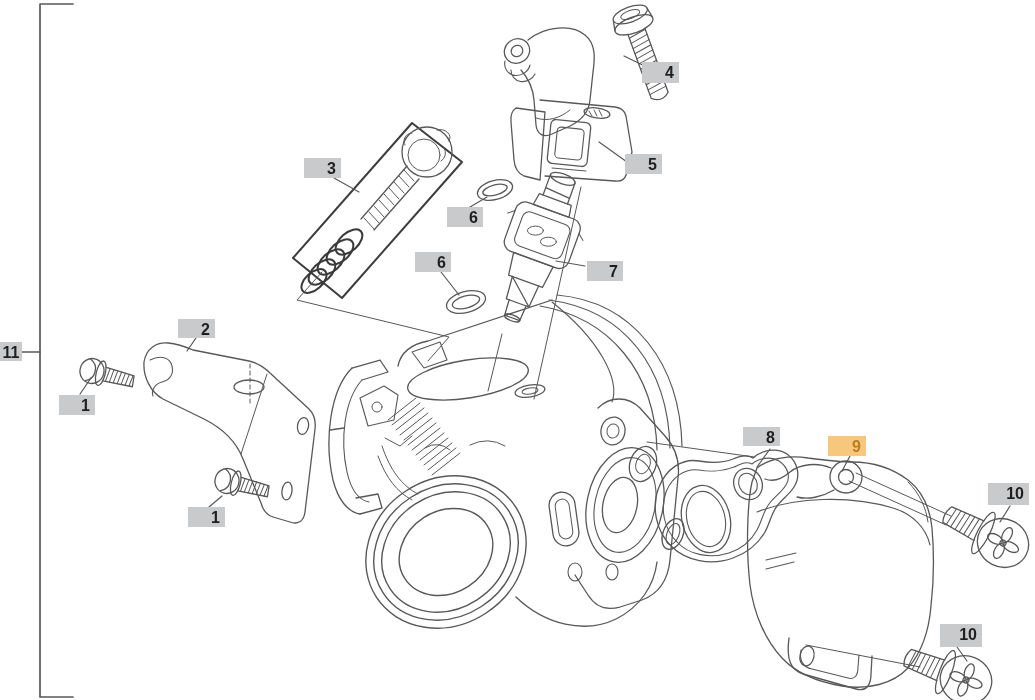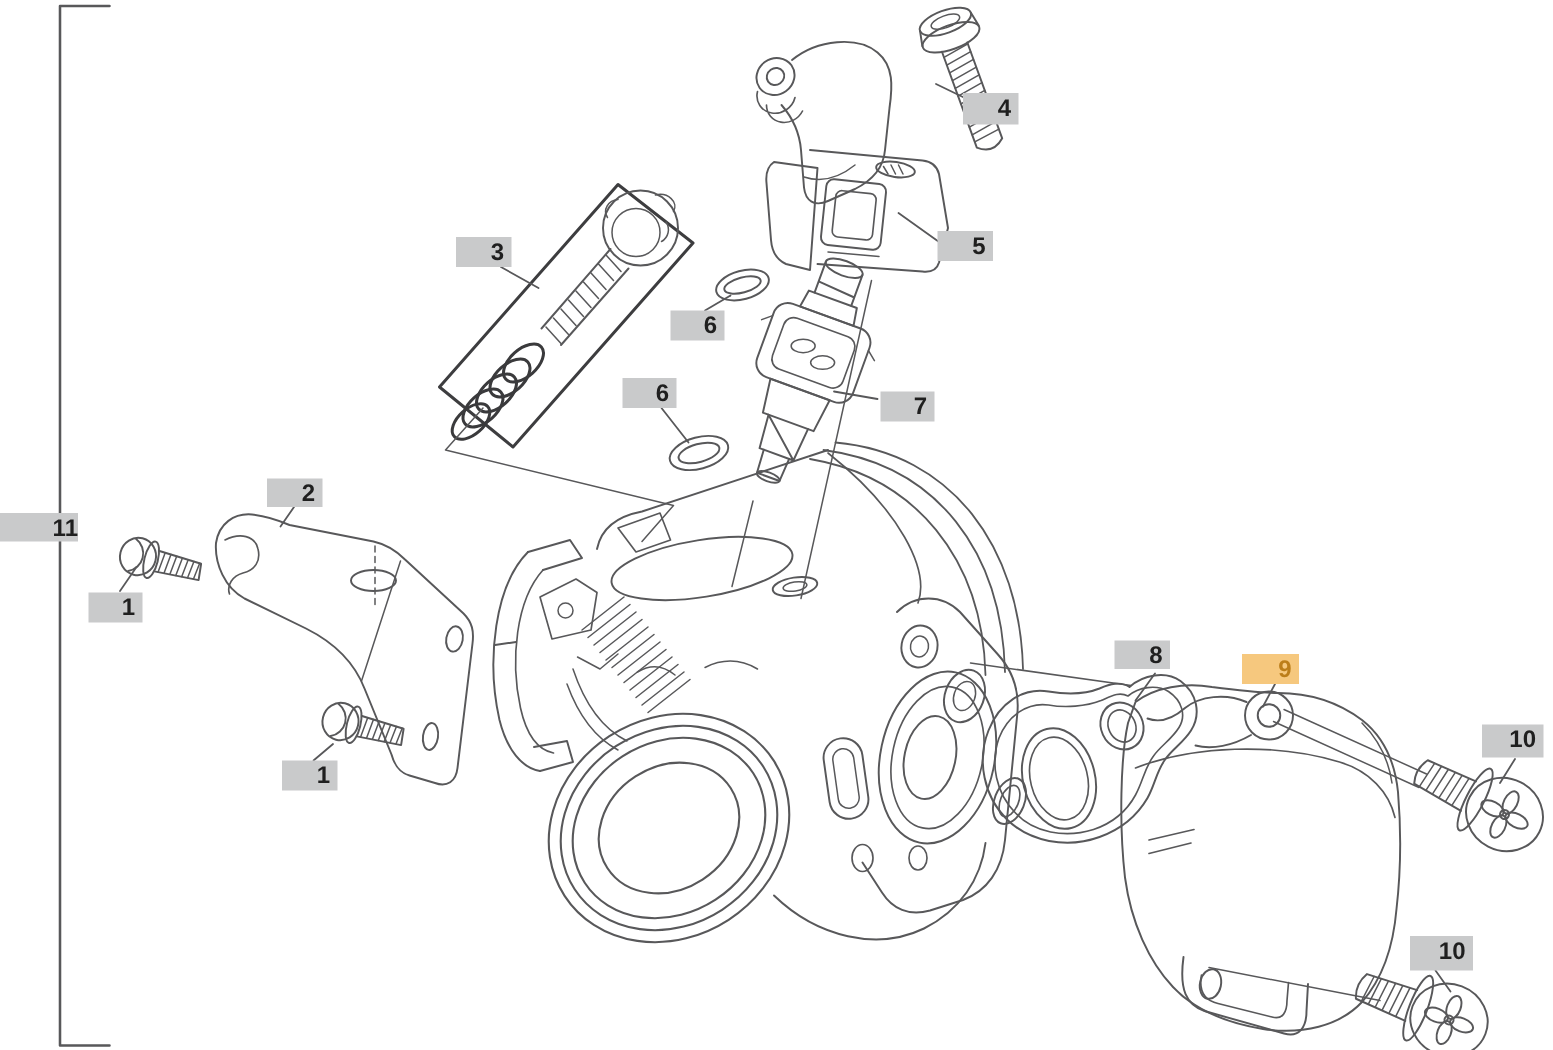--- a/index.html
+++ b/index.html
@@ -265,16 +265,16 @@
       <div class="callout" style="left: 304px; top: 158px; width: 37px; height: 20px;"><span>3</span></div>
       <div class="callout" style="left: 642px; top: 62px; width: 37px; height: 21px;"><span>4</span></div>
       <div class="callout" style="left: 625px; top: 154px; width: 37px; height: 20px;"><span>5</span></div>
       <div class="callout" style="left: 447px; top: 207px; width: 36px; height: 20px;"><span>6</span></div>
       <div class="callout" style="left: 415px; top: 252px; width: 36px; height: 20px;"><span>6</span></div>
       <div class="callout" style="left: 587px; top: 261px; width: 36px; height: 20px;"><span>7</span></div>
       <div class="callout" style="left: 743px; top: 427px; width: 37px; height: 19px;"><span>8</span></div>
       <div class="callout highlighted" style="left: 828px; top: 436px; width: 38px; height: 20px;"><span>9</span></div>
       <div class="callout" style="left: 988px; top: 483px; width: 41px; height: 22px;"><span>10</span></div>
       <div class="callout" style="left: 940px; top: 624px; width: 42px; height: 23px;"><span>10</span></div>
-      <div class="callout" style="left: 0px; top: 342px; width: 52px; height: 19px; padding-right: 0px;"><span>11</span></div>
+      <div class="callout" style="left: 0px; top: 342px; width: 22px; height: 19px; text-align: center; padding-right: 0px;"><span>11</span></div>
     </div>
 
 </div>
 
 </body></html>

